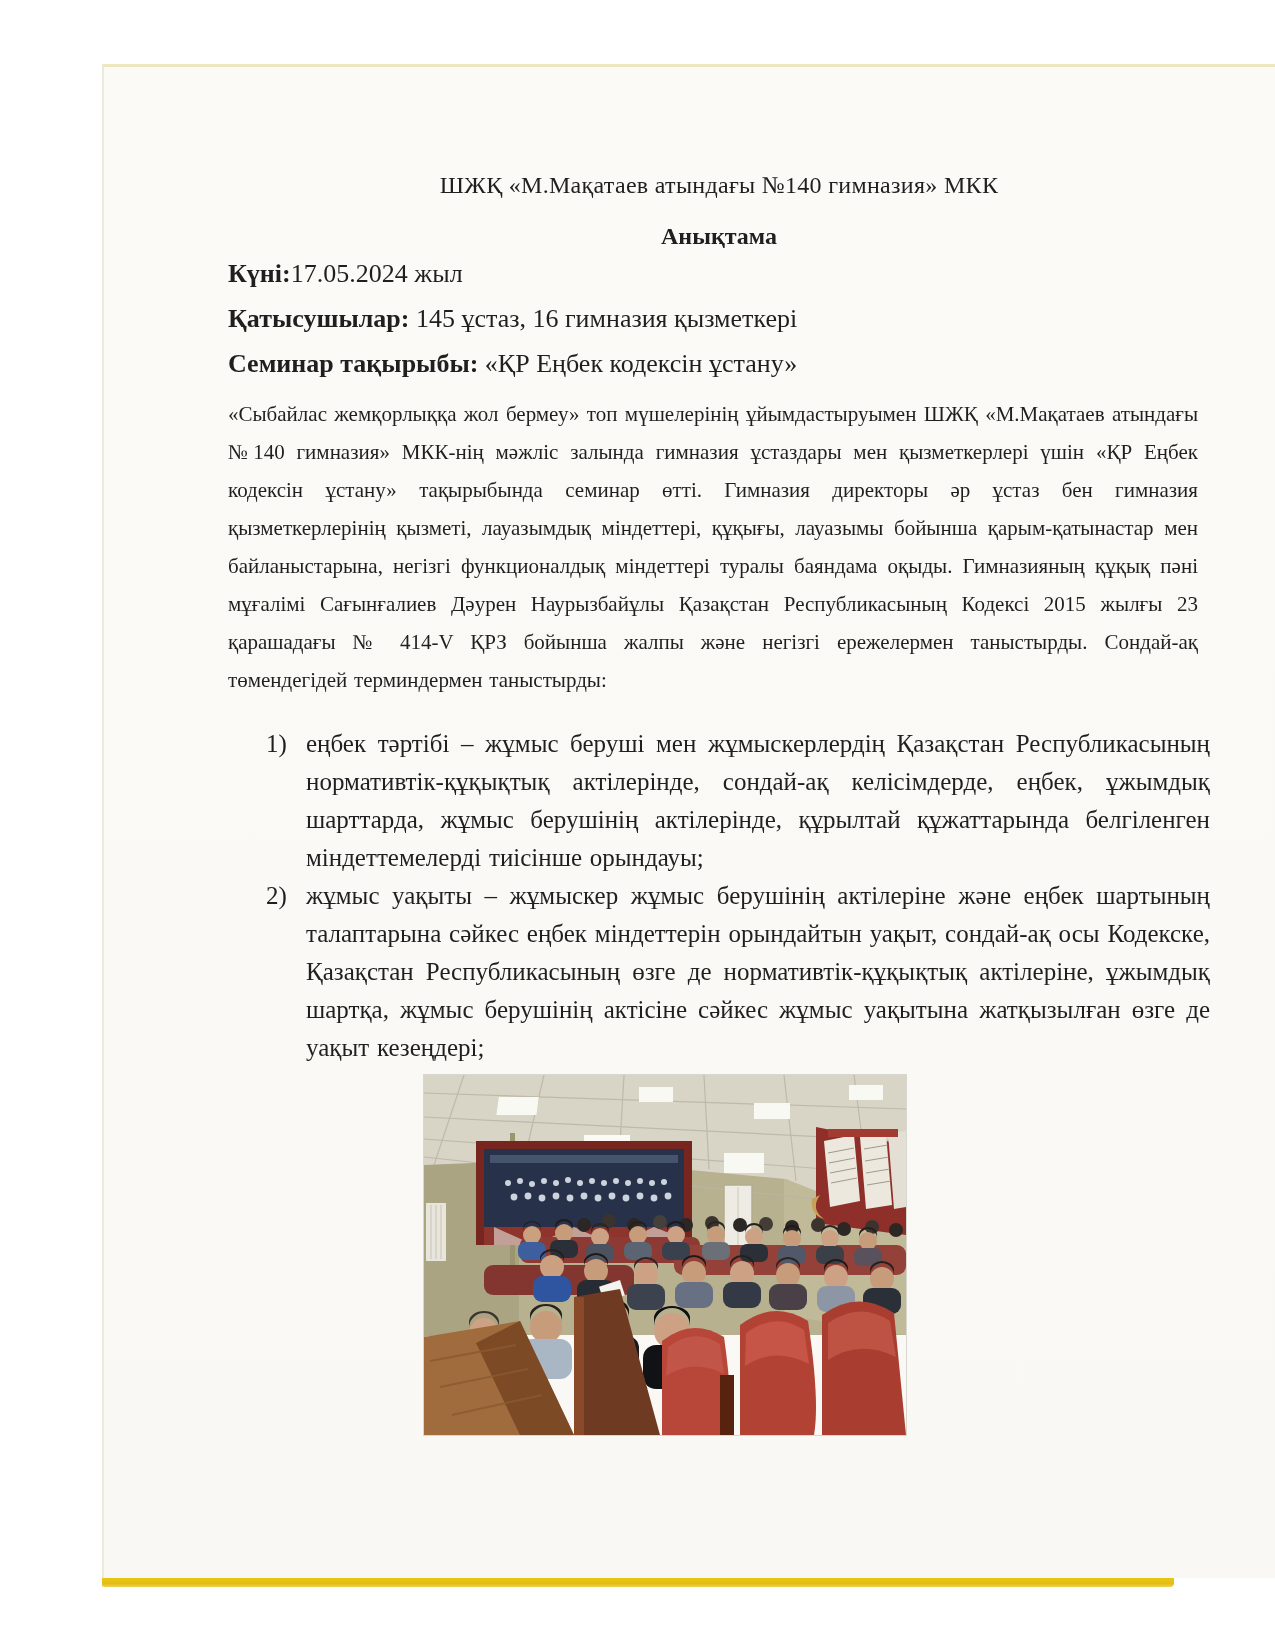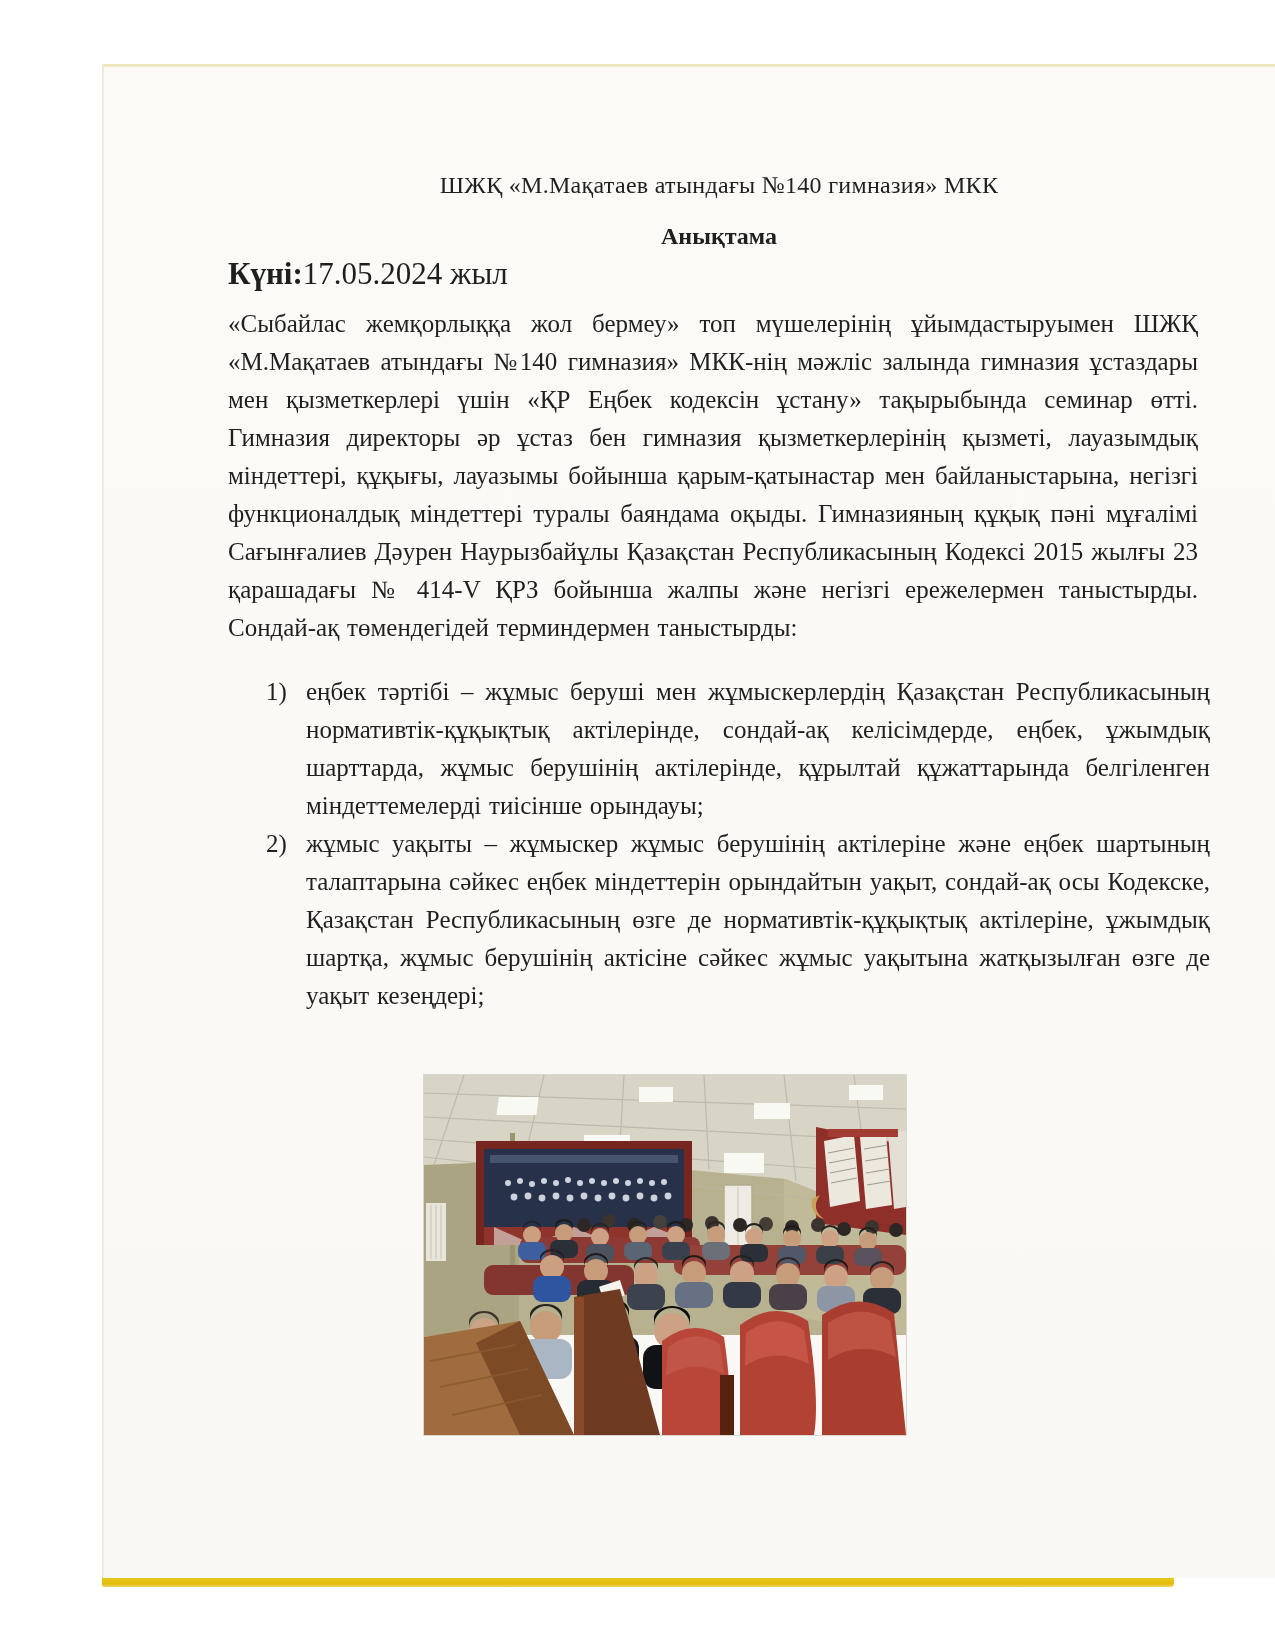--- a/index.html
+++ b/index.html
@@ -24,24 +24,24 @@
     background:linear-gradient(180deg,#caa33c 0%,#e8c614 35%,#e2bd12 75%,#f0d35a 100%);
     border-radius:0 0 4px 2px;
   }
   .doc-title{
     font-size:24px;text-align:center;margin:0 0 21px 0;font-weight:normal;line-height:30px;
     letter-spacing:.3px;
   }
   .doc-subtitle{
     font-size:24px;text-align:center;font-weight:bold;margin:0 0 7px 0;line-height:30px;
   }
-  .field{font-size:31px;line-height:31px;margin:4px 0 14px 0;}
+  .field{font-size:26px;line-height:31px;margin:4px 0 14px 0;}
   .field .lbl{font-weight:bold;}
   .body-par{
-    font-size:25px;line-height:38px;text-align:justify;margin:16px 12px 0 0;
+    font-size:21px;line-height:38px;text-align:justify;margin:16px 12px 0 0;
     word-spacing:1.5px;
   }
   .num-list{margin:26px 0 0 0;}
   .list-item{
     font-size:25px;line-height:38px;text-align:justify;word-spacing:1.5px;
     padding-left:78px;box-sizing:border-box;
   }
   .list-item .num{display:inline-block;width:40px;margin-left:-40px;}
   .photo{
     position:absolute;left:424px;top:1075px;width:482px;height:360px;
@@ -54,20 +54,22 @@
 <body>
 
 <div class="edge-right"></div>
 <div class="edge-bottom"></div>
 
 <div class="paper">
   <div class="doc-title">ШЖҚ «М.Мақатаев атындағы №140 гимназия» МКК</div>
   <div class="doc-subtitle">Анықтама</div>
 
   <div class="field"><span class="lbl">Күні:</span><span>17.05.2024 жыл</span></div>
+  <div class="field"><span class="lbl">Қатысушылар:</span><span> 145 ұстаз, 16 гимназия қызметкері</span></div>
+  <div class="field"><span class="lbl">Семинар тақырыбы:</span><span> «ҚР Еңбек кодексін ұстану»</span></div>
 
   <div class="body-par">«Сыбайлас жемқорлыққа  жол бермеу» топ мүшелерінің ұйымдастыруымен ШЖҚ «М.Мақатаев атындағы №140 гимназия» МКК-нің мәжліс залында гимназия ұстаздары мен қызметкерлері үшін «ҚР Еңбек кодексін ұстану» тақырыбында семинар өтті. Гимназия директоры әр ұстаз бен гимназия қызметкерлерінің қызметі, лауазымдық міндеттері, құқығы, лауазымы бойынша қарым-қатынастар мен байланыстарына, негізгі функционалдық міндеттері туралы баяндама оқыды. Гимназияның құқық пәні мұғалімі Сағынғалиев Дәурен Наурызбайұлы Қазақстан Республикасының Кодексі 2015 жылғы 23 қарашадағы № 414-V ҚРЗ бойынша жалпы және негізгі ережелермен таныстырды. Сондай-ақ төмендегідей терминдермен таныстырды:</div>
 
   <div class="num-list">
     <div class="list-item"><span class="num">1)</span><span>еңбек тәртібі – жұмыс беруші мен жұмыскерлердің Қазақстан Республикасының нормативтік-құқықтық актілерінде, сондай-ақ келісімдерде, еңбек, ұжымдық шарттарда, жұмыс берушінің актілерінде, құрылтай құжаттарында белгіленген міндеттемелерді тиісінше орындауы;</span></div>
     <div class="list-item"><span class="num">2)</span><span>жұмыс уақыты – жұмыскер жұмыс берушінің актілеріне және еңбек шартының талаптарына сәйкес еңбек міндеттерін орындайтын уақыт, сондай-ақ осы Кодекске, Қазақстан Республикасының өзге де нормативтік-құқықтық актілеріне, ұжымдық шартқа, жұмыс берушінің актісіне сәйкес жұмыс уақытына жатқызылған өзге де уақыт кезеңдері;</span></div>
   </div>
 </div>
 
 <div class="photo" title="Seminar audience seated in red chairs in the gymnasium assembly hall">

